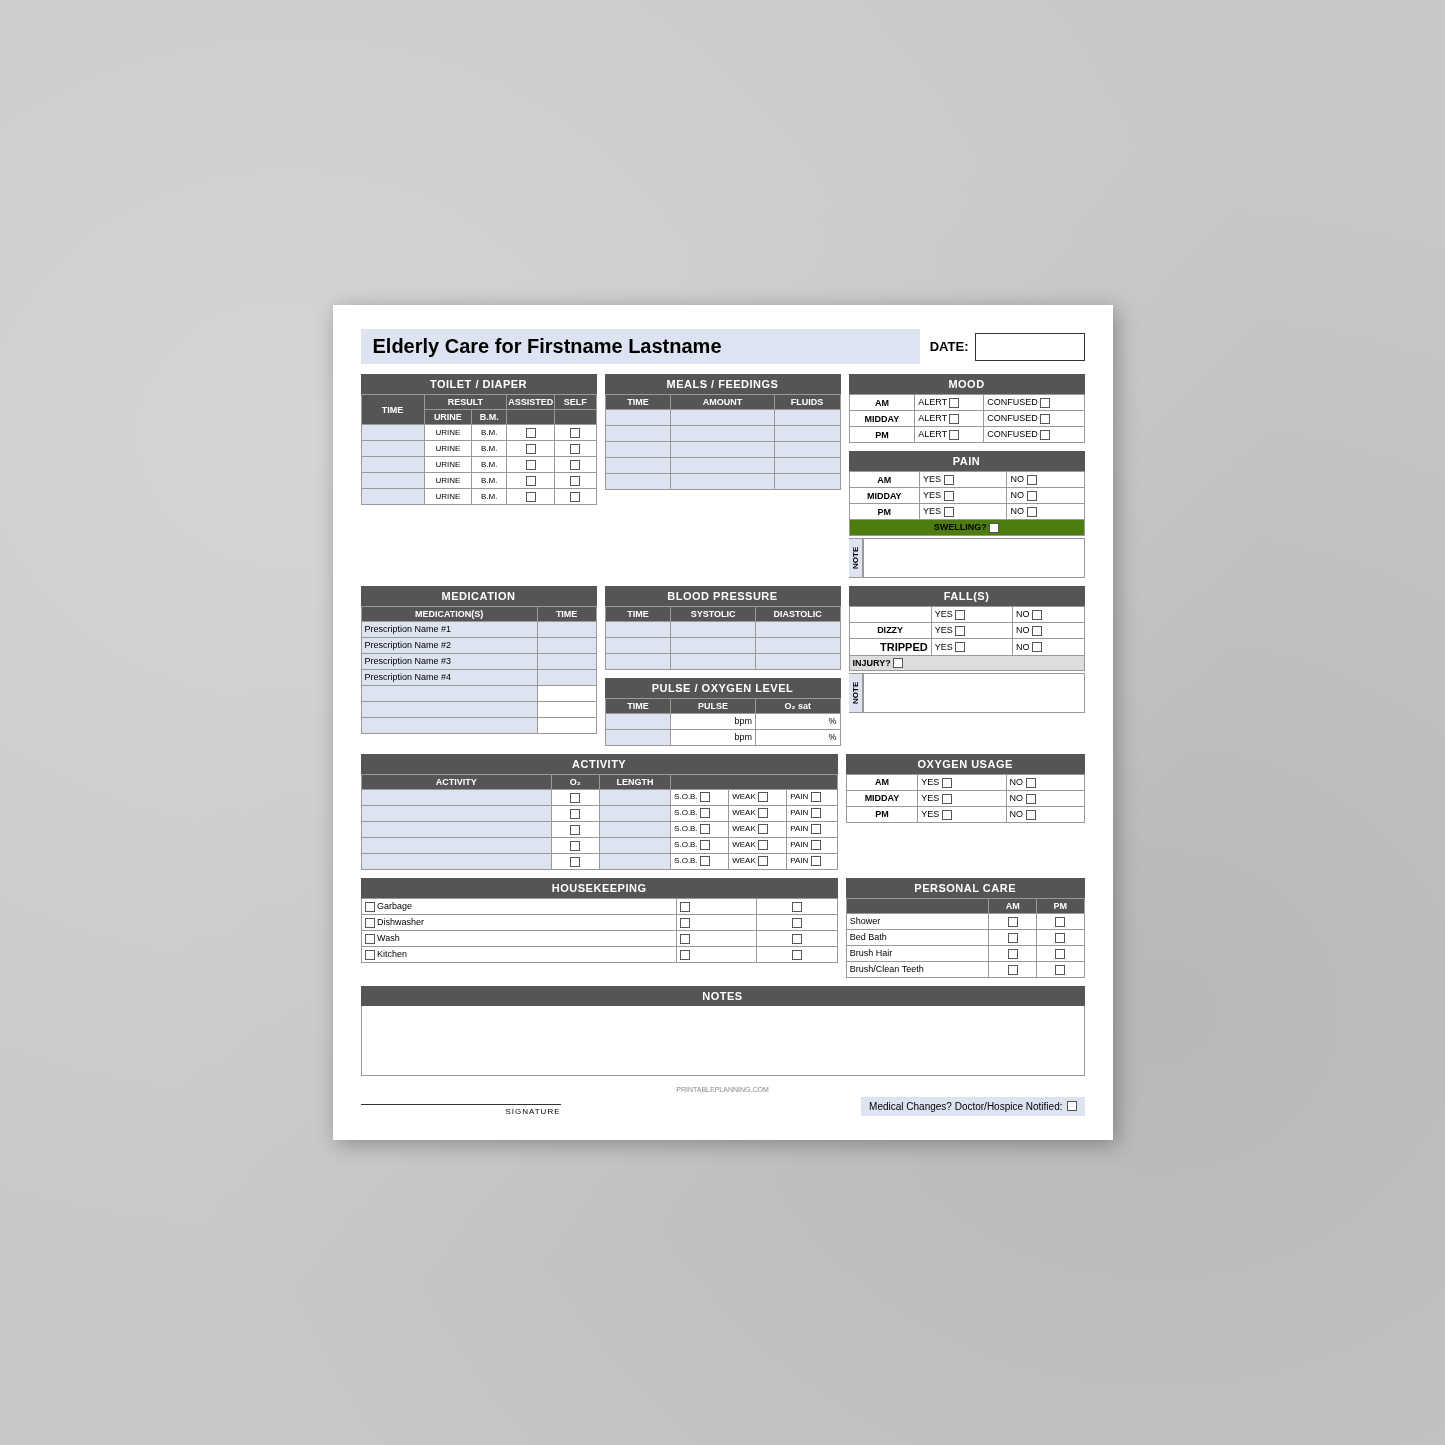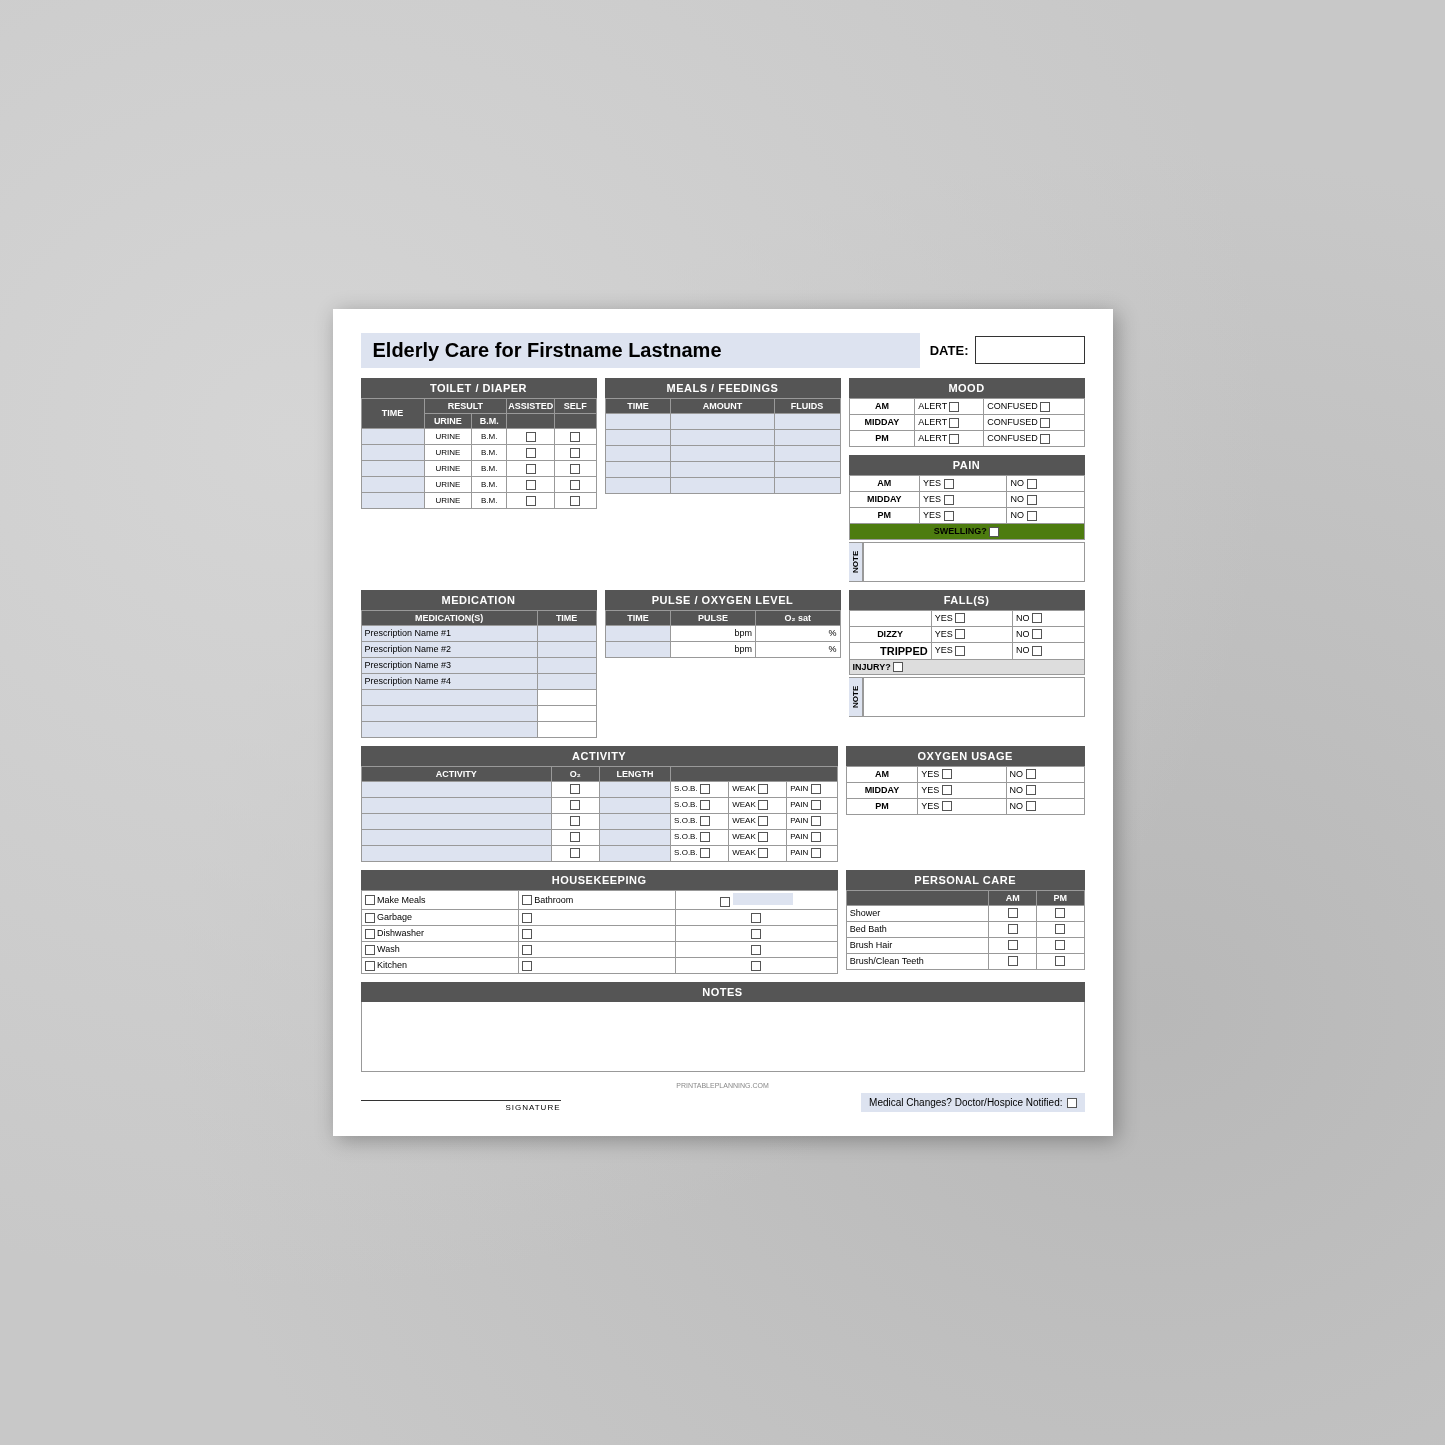--- a/index.html
+++ b/index.html
@@ -431,20 +431,47 @@
         <tr class="light-row">
           <td class="blue-cell"></td>
           <td></td>
         </tr>
       </tbody>
         </table>
     </div>
 
     <div class="center-col">
 
+      <div>
+        <div class="sec-header">BLOOD PRESSURE</div>
+        <table>
+          <tbody>
+              <tr>
+            <th class="col-header" style="width:28%">TIME</th>
+            <th class="col-header" style="width:36%">SYSTOLIC</th>
+            <th class="col-header" style="width:36%">DIASTOLIC</th>
+          </tr>
+          <tr class="light-row">
+            <td class="blue-cell"></td>
+            <td class="blue-cell"></td>
+            <td class="blue-cell"></td>
+          </tr>
+          <tr class="light-row">
+            <td class="blue-cell"></td>
+            <td class="blue-cell"></td>
+            <td class="blue-cell"></td>
+          </tr>
+          <tr class="light-row">
+            <td class="blue-cell"></td>
+            <td class="blue-cell"></td>
+            <td class="blue-cell"></td>
+          </tr>
+        </tbody>
+          </table>
+      </div>
 
       <div>
         <div class="sec-header">PULSE / OXYGEN LEVEL</div>
         <table>
           <tbody>
               <tr>
             <th class="col-header" style="width:28%">TIME</th>
             <th class="col-header" style="width:36%">PULSE</th>
             <th class="col-header" style="width:36%">O₂ sat</th>
           </tr>
@@ -579,25 +606,20 @@
         </table>
     </div>
   </div>
 
   <div class="bottom-row">
 
     <div>
       <div class="sec-header">HOUSEKEEPING</div>
       <table>
         <tbody>
-            <tr class="light-row">
-          <td style="width:33%;font-size:9px"><span class="cb"></span> Make Meals</td>
-          <td style="width:33%;font-size:9px"><span class="cb"></span> Bathroom</td>
-          <td style="width:34%;text-align:center"><span class="cb"></span> <span class="blue-cell" style="display:inline-block;width:60px;height:12px"></span></td>
-        </tr>
         <tr class="light-row">
           <td style="font-size:9px"><span class="cb"></span> Garbage</td>
           <td style="font-size:9px"><span class="cb"></span></td>
           <td style="text-align:center"><span class="cb"></span></td>
         </tr>
         <tr class="light-row">
           <td style="font-size:9px"><span class="cb"></span> Dishwasher</td>
           <td style="font-size:9px"><span class="cb"></span></td>
           <td style="text-align:center"><span class="cb"></span></td>
         </tr>

